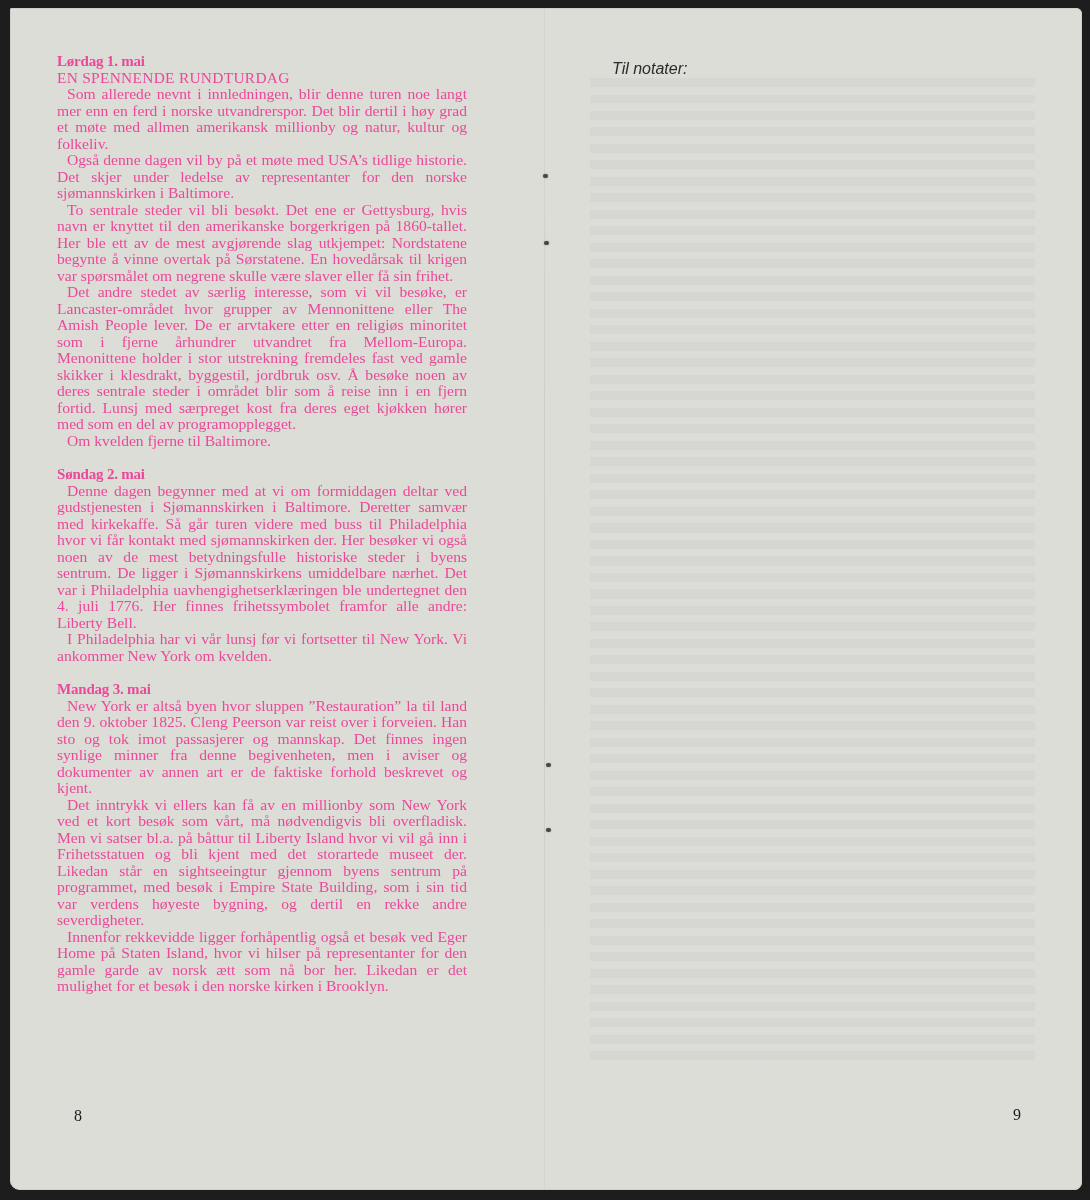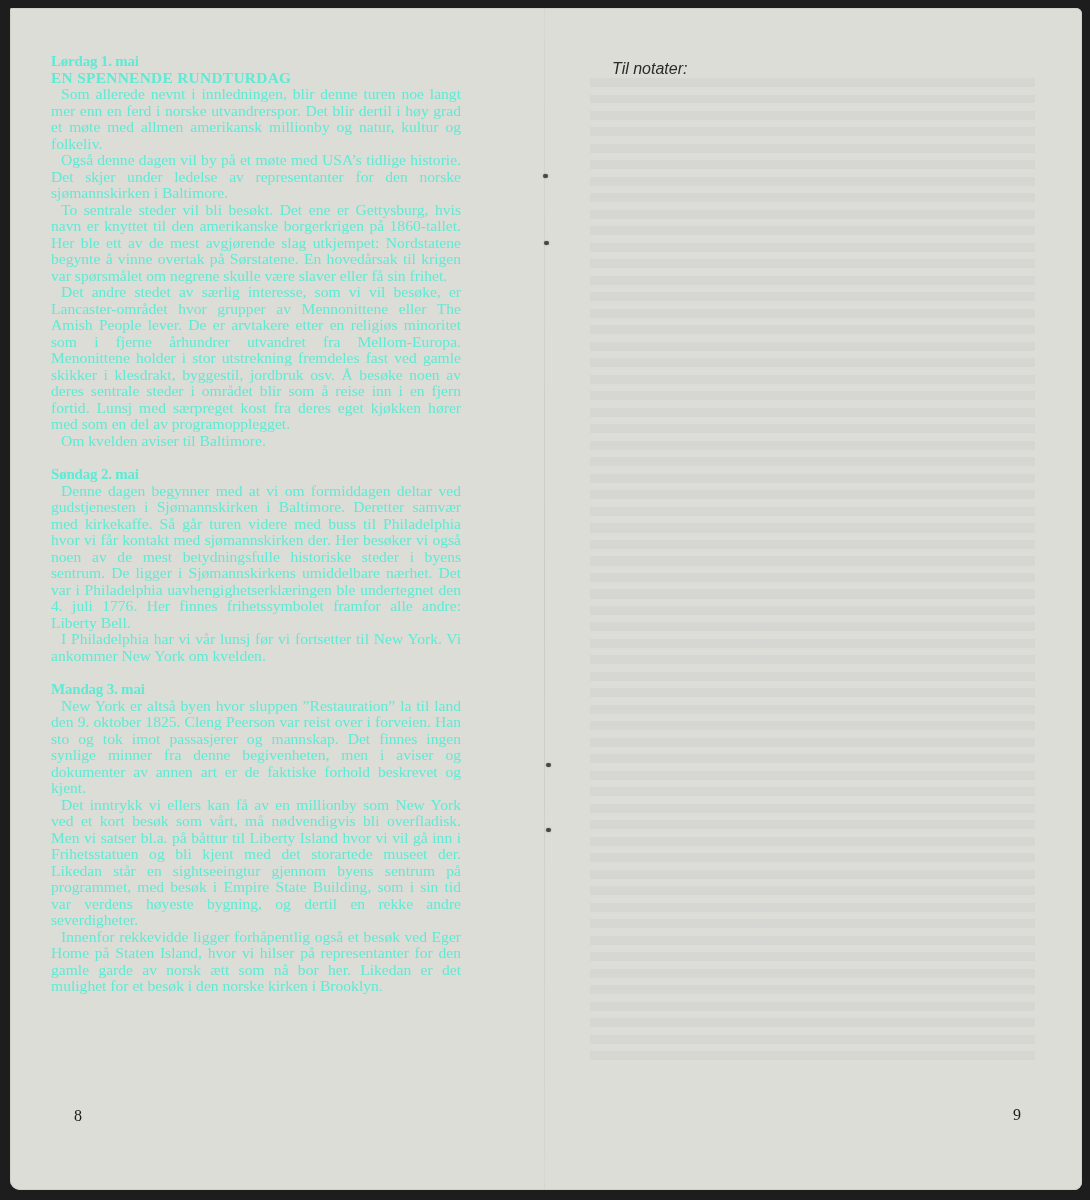--- a/index.html
+++ b/index.html
@@ -34,38 +34,38 @@
     .staple {
       position: absolute;
       width: 5px;
       height: 4px;
       background: #4a4540;
       border-radius: 2px;
       box-shadow: 0 0 2px rgba(0,0,0,0.3);
     }
     .left-page {
       position: absolute;
-      left: 51px;
+      left: 57px;
       top: 53px;
       width: 410px;
       font-family: "Liberation Serif", "DejaVu Serif", serif;
-      color: #5eead4;
+      color: #ec4899;
       font-size: 15.6px;
       line-height: 16.5px;
     }
     .section {
       margin-bottom: 17px;
     }
     .day {
       font-weight: bold;
       font-size: 15px;
       letter-spacing: -0.2px;
     }
     .heading {
-      font-weight: bold;
+      font-weight: normal;
       font-size: 15.4px;
       letter-spacing: 0.3px;
     }
     .para {
       text-align: justify;
       text-indent: 10px;
       margin: 0;
       hyphens: manual;
     }
     .page-num-left {
@@ -120,21 +120,21 @@
 </div>
 
 <div class="left-page">
   <div class="section">
     <div class="day">Lørdag 1. mai</div>
     <div class="heading">EN SPENNENDE RUNDTURDAG</div>
     <p class="para">Som allerede nevnt i innledningen, blir denne turen noe langt mer enn en ferd i norske utvandrerspor. Det blir dertil i høy grad et møte med allmen amerikansk millionby og natur, kultur og folkeliv.</p>
     <p class="para">Også denne dagen vil by på et møte med USA’s tidlige historie. Det skjer under ledelse av representanter for den norske sjømannskirken i Baltimore.</p>
     <p class="para">To sentrale steder vil bli besøkt. Det ene er Gettysburg, hvis navn er knyttet til den amerikanske borgerkrigen på 1860-tallet. Her ble ett av de mest avgjørende slag utkjem­pet: Nordstatene begynte å vinne overtak på Sørstatene. En hovedårsak til krigen var spørsmålet om negrene skulle være slaver eller få sin frihet.</p>
     <p class="para">Det andre stedet av særlig interesse, som vi vil besøke, er Lancaster-området hvor grupper av Mennonittene eller The Amish People lever. De er arvtakere etter en religiøs minori­tet som i fjerne århundrer utvandret fra Mellom-Europa. Menonittene holder i stor utstrekning fremdeles fast ved gamle skikker i klesdrakt, byggestil, jordbruk osv. Å besøke noen av deres sentrale steder i området blir som å reise inn i en fjern fortid. Lunsj med særpreget kost fra deres eget kjøkken hører med som en del av programopplegget.</p>
-    <p class="para">Om kvelden aviser til Baltimore.</p>
+    <p class="para">Om kvelden fjerne til Baltimore.</p>
   </div>
 
   <div class="section">
     <div class="day">Søndag 2. mai</div>
     <p class="para">Denne dagen begynner med at vi om formiddagen deltar ved gudstjenesten i Sjømannskirken i Baltimore. Deretter samvær med kirkekaffe. Så går turen videre med buss til Philadelphia hvor vi får kontakt med sjømannskirken der. Her besøker vi også noen av de mest betydningsfulle histo­riske steder i byens sentrum. De ligger i Sjømannskirkens umiddelbare nærhet. Det var i Philadelphia uavhengighets­erklæringen ble undertegnet den 4. juli 1776. Her finnes frihetssymbolet framfor alle andre: Liberty Bell.</p>
     <p class="para">I Philadelphia har vi vår lunsj før vi fortsetter til New York. Vi ankommer New York om kvelden.</p>
   </div>
 
   <div class="section">
     <div class="day">Mandag 3. mai</div>

